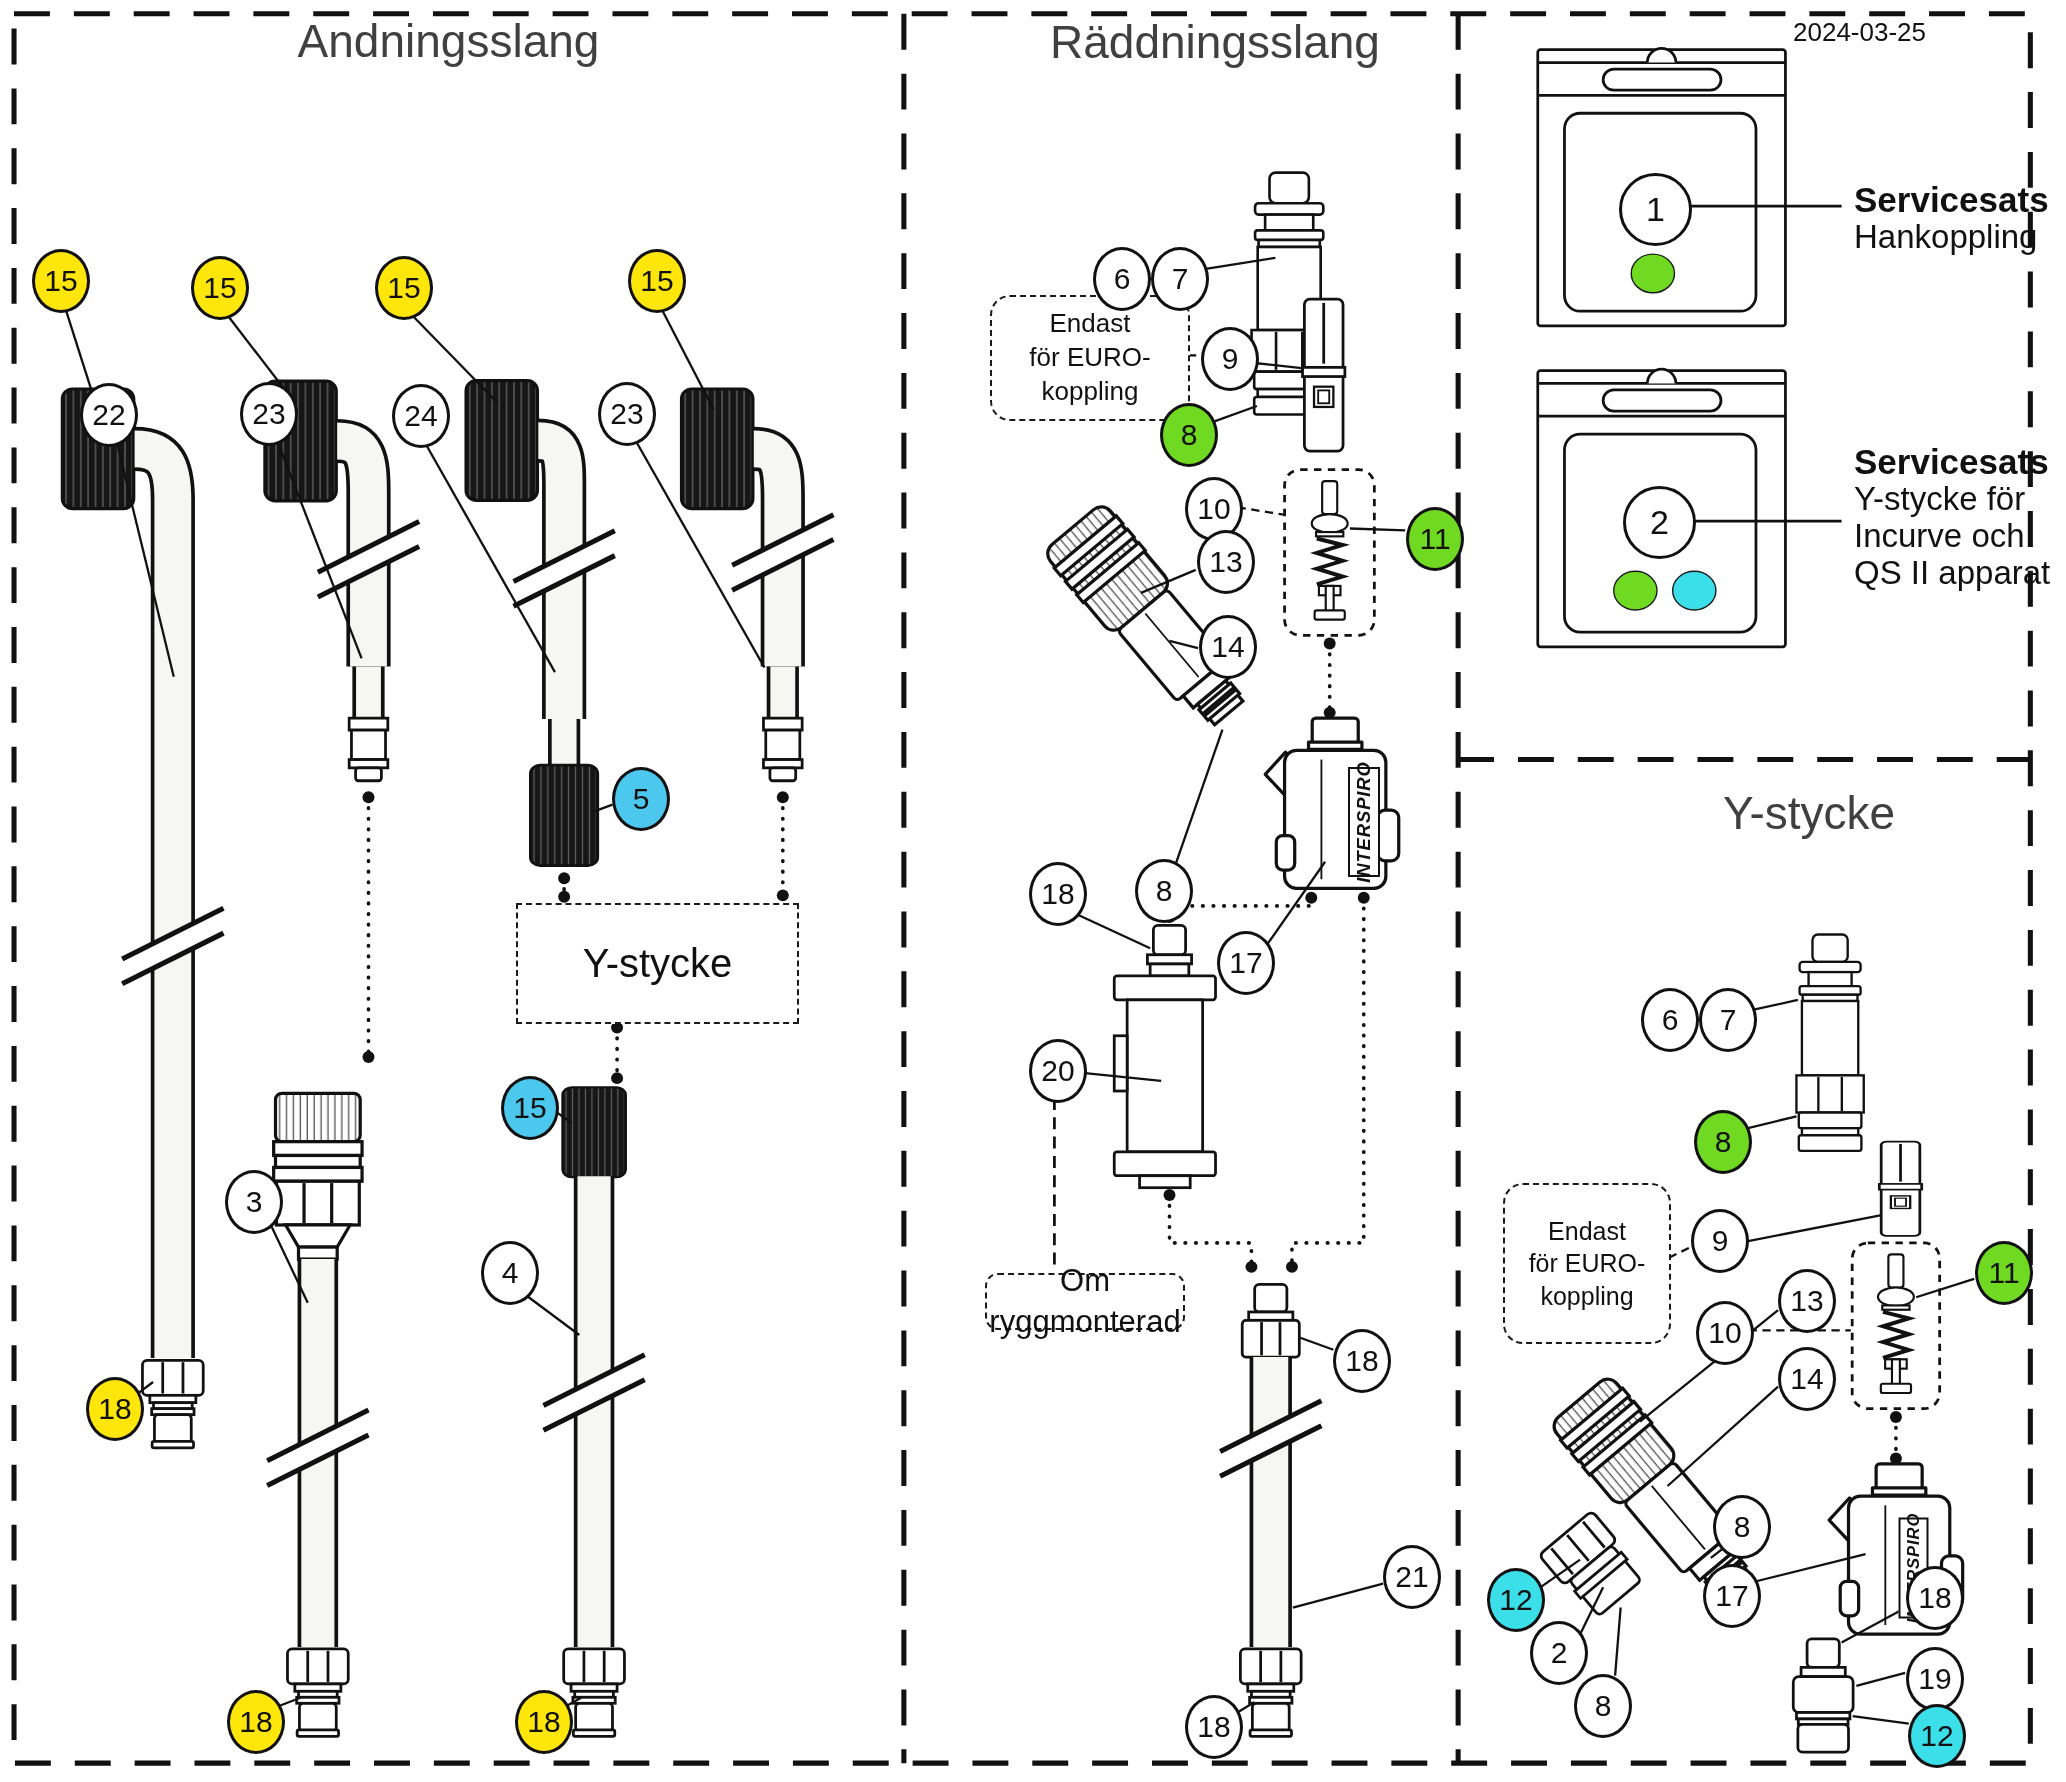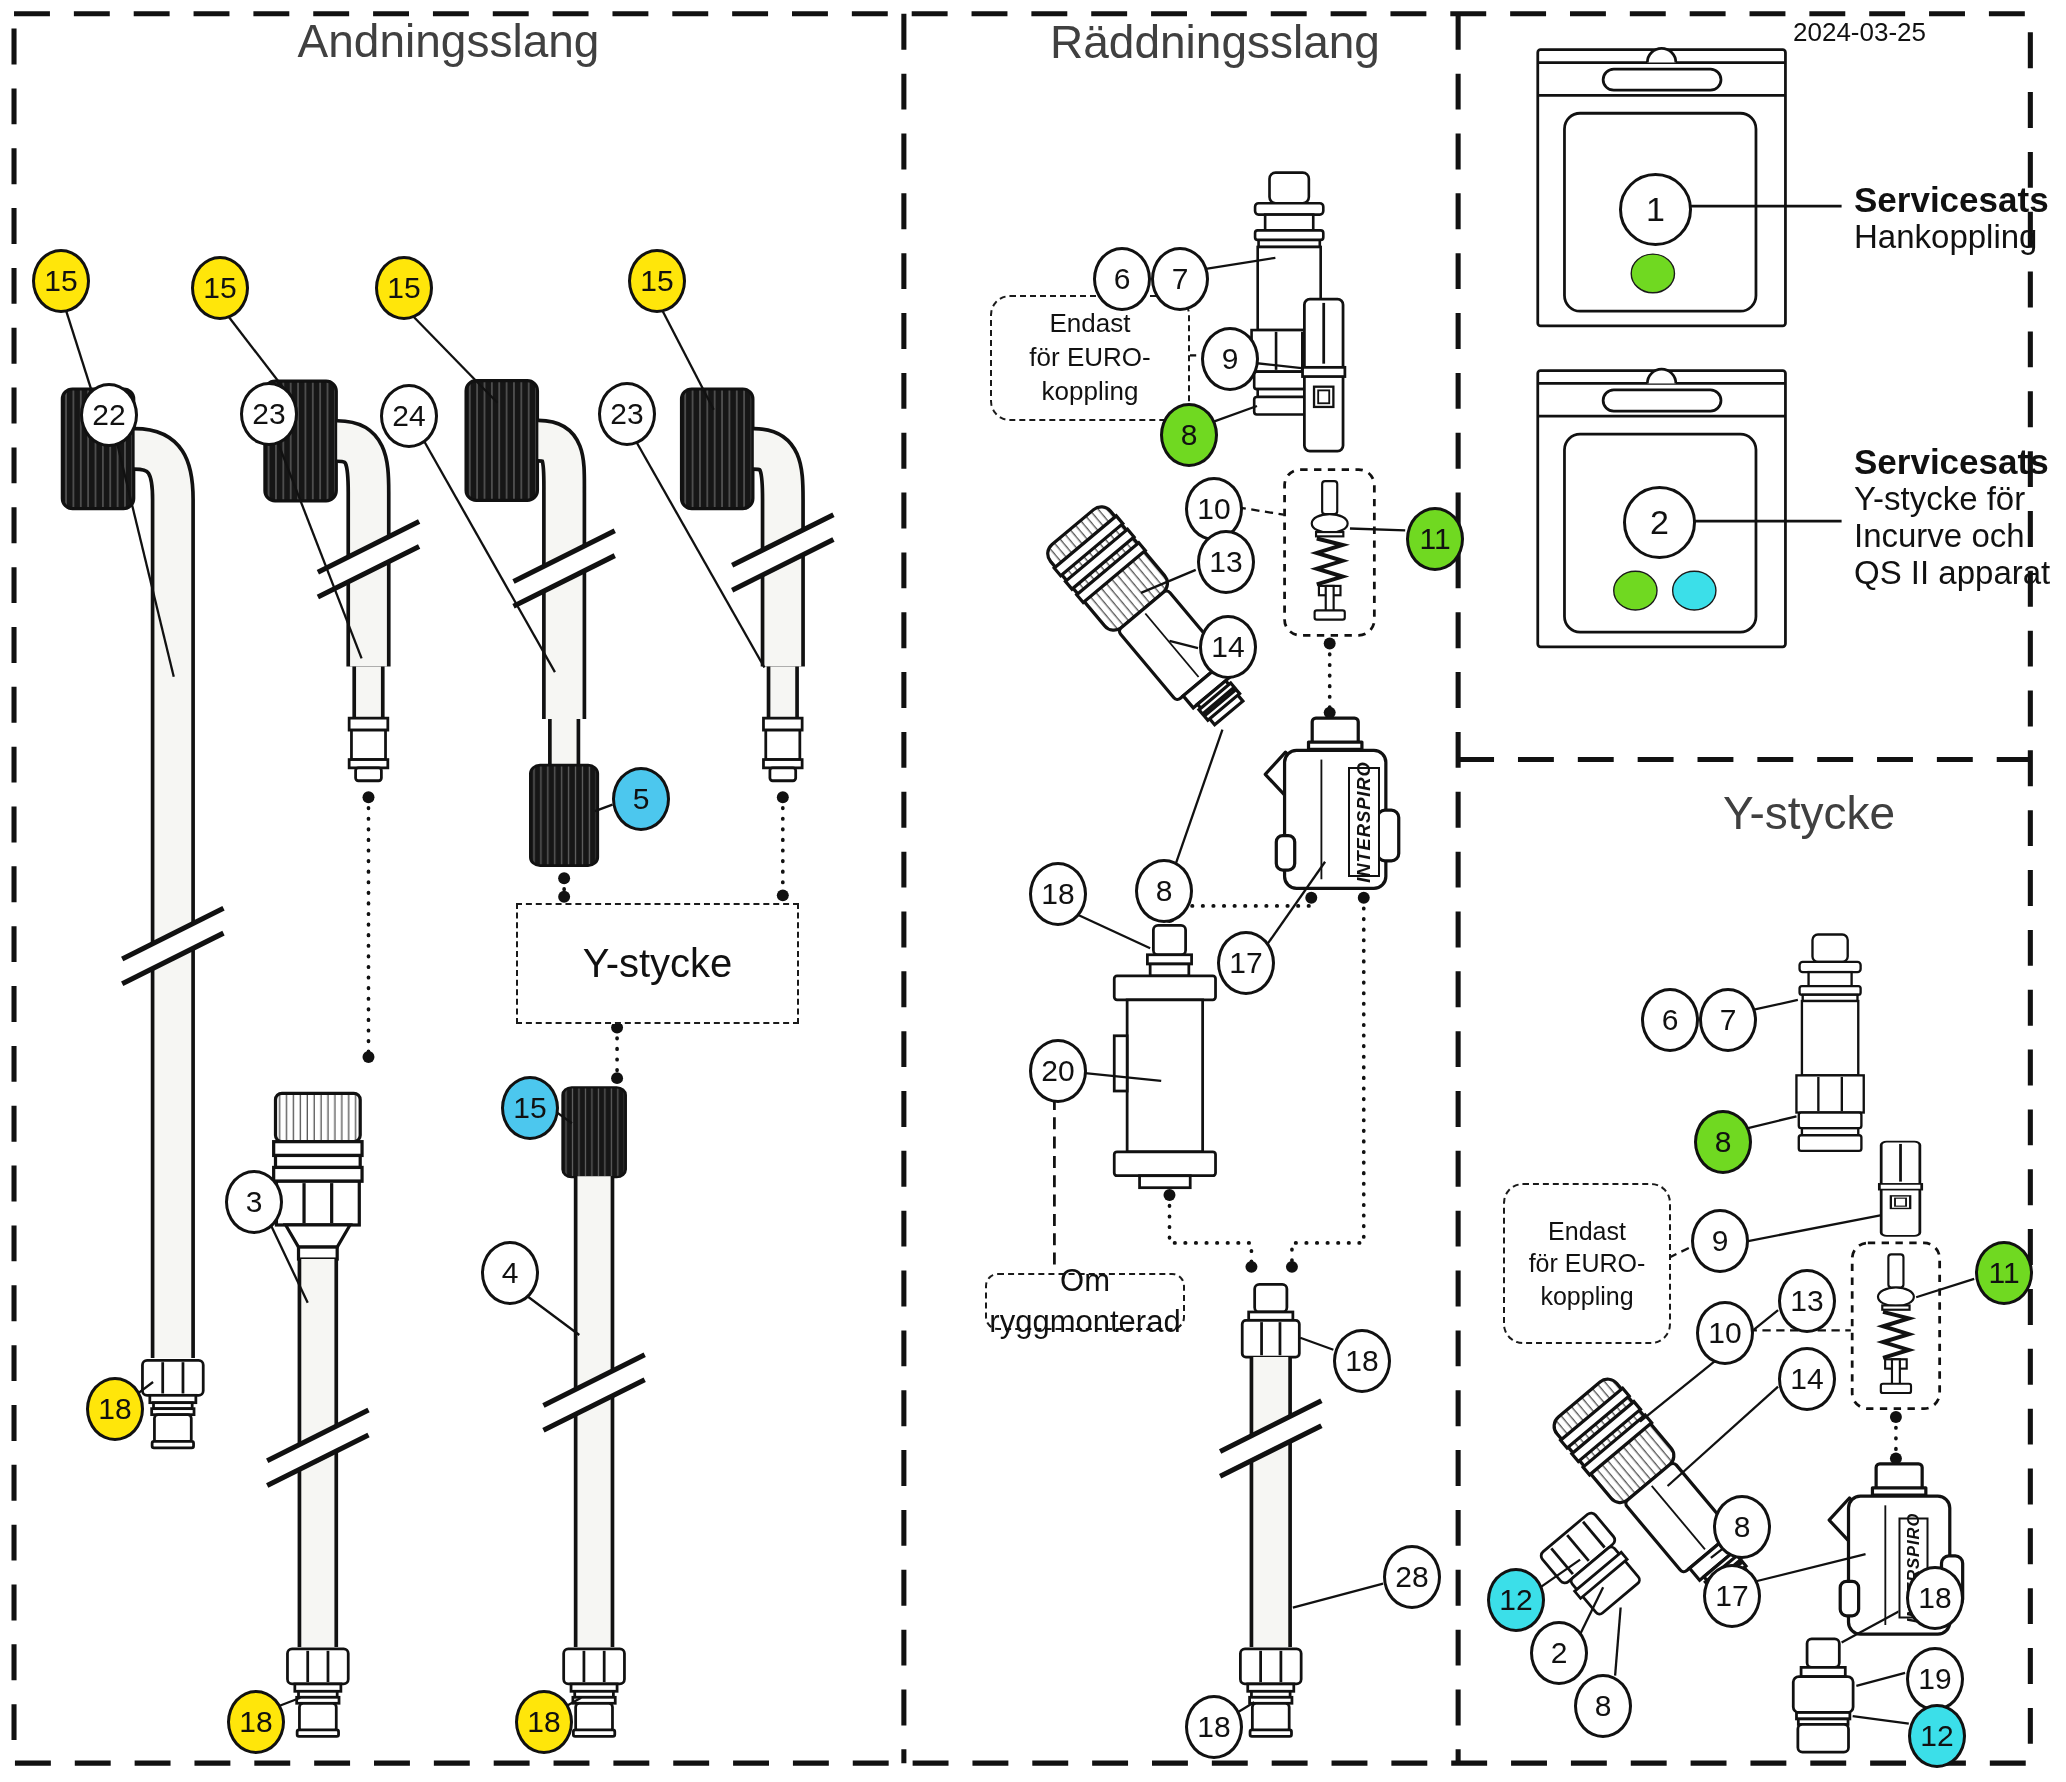--- a/index.html
+++ b/index.html
@@ -418,21 +418,21 @@
 
 <div class="logo" style="left:1309px;top:806px;width:106px;height:28px;">INTERSPIRO</div>
 <div class="logo" style="left:1863px;top:1553px;width:97px;height:26px;font-size:16.6px;">INTERSPIRO</div>
 
 <div class="co yellow" style="left:32px;top:249px;">15</div>
 <div class="co yellow" style="left:191px;top:256px;">15</div>
 <div class="co yellow" style="left:375px;top:256px;">15</div>
 <div class="co yellow" style="left:628px;top:249px;">15</div>
 <div class="co" style="left:80px;top:383px;">22</div>
 <div class="co" style="left:240px;top:382px;">23</div>
-<div class="co" style="left:380px;top:384px;">24</div>
+<div class="co" style="left:392px;top:384px;">24</div>
 <div class="co" style="left:598px;top:382px;">23</div>
 <div class="co blue" style="left:612px;top:767px;">5</div>
 <div class="co blue" style="left:501px;top:1076px;">15</div>
 <div class="co" style="left:225px;top:1170px;">3</div>
 <div class="co" style="left:481px;top:1241px;">4</div>
 <div class="co yellow" style="left:86px;top:1377px;">18</div>
 <div class="co yellow" style="left:227px;top:1690px;">18</div>
 <div class="co yellow" style="left:515px;top:1690px;">18</div>
 
 <div class="co" style="left:1093px;top:247px;">6</div>
@@ -441,21 +441,21 @@
 <div class="co" style="left:1201px;top:327px;">9</div>
 <div class="co" style="left:1185px;top:477px;">10</div>
 <div class="co green" style="left:1406px;top:507px;">11</div>
 <div class="co" style="left:1197px;top:530px;">13</div>
 <div class="co" style="left:1199px;top:615px;">14</div>
 <div class="co" style="left:1135px;top:859px;">8</div>
 <div class="co" style="left:1217px;top:931px;">17</div>
 <div class="co" style="left:1029px;top:862px;">18</div>
 <div class="co" style="left:1029px;top:1039px;">20</div>
 <div class="co" style="left:1333px;top:1329px;">18</div>
-<div class="co" style="left:1383px;top:1545px;">28</div>
+<div class="co" style="left:1383px;top:1545px;">21</div>
 <div class="co" style="left:1185px;top:1695px;">18</div>
 
 <div class="co big" style="left:1619px;top:173px;">1</div>
 <div class="co big" style="left:1623px;top:486px;">2</div>
 <div class="co" style="left:1641px;top:988px;">6</div>
 <div class="co" style="left:1699px;top:988px;">7</div>
 <div class="co green" style="left:1694px;top:1110px;">8</div>
 <div class="co" style="left:1691px;top:1209px;">9</div>
 <div class="co" style="left:1696px;top:1301px;">10</div>
 <div class="co green" style="left:1975px;top:1241px;">11</div>

